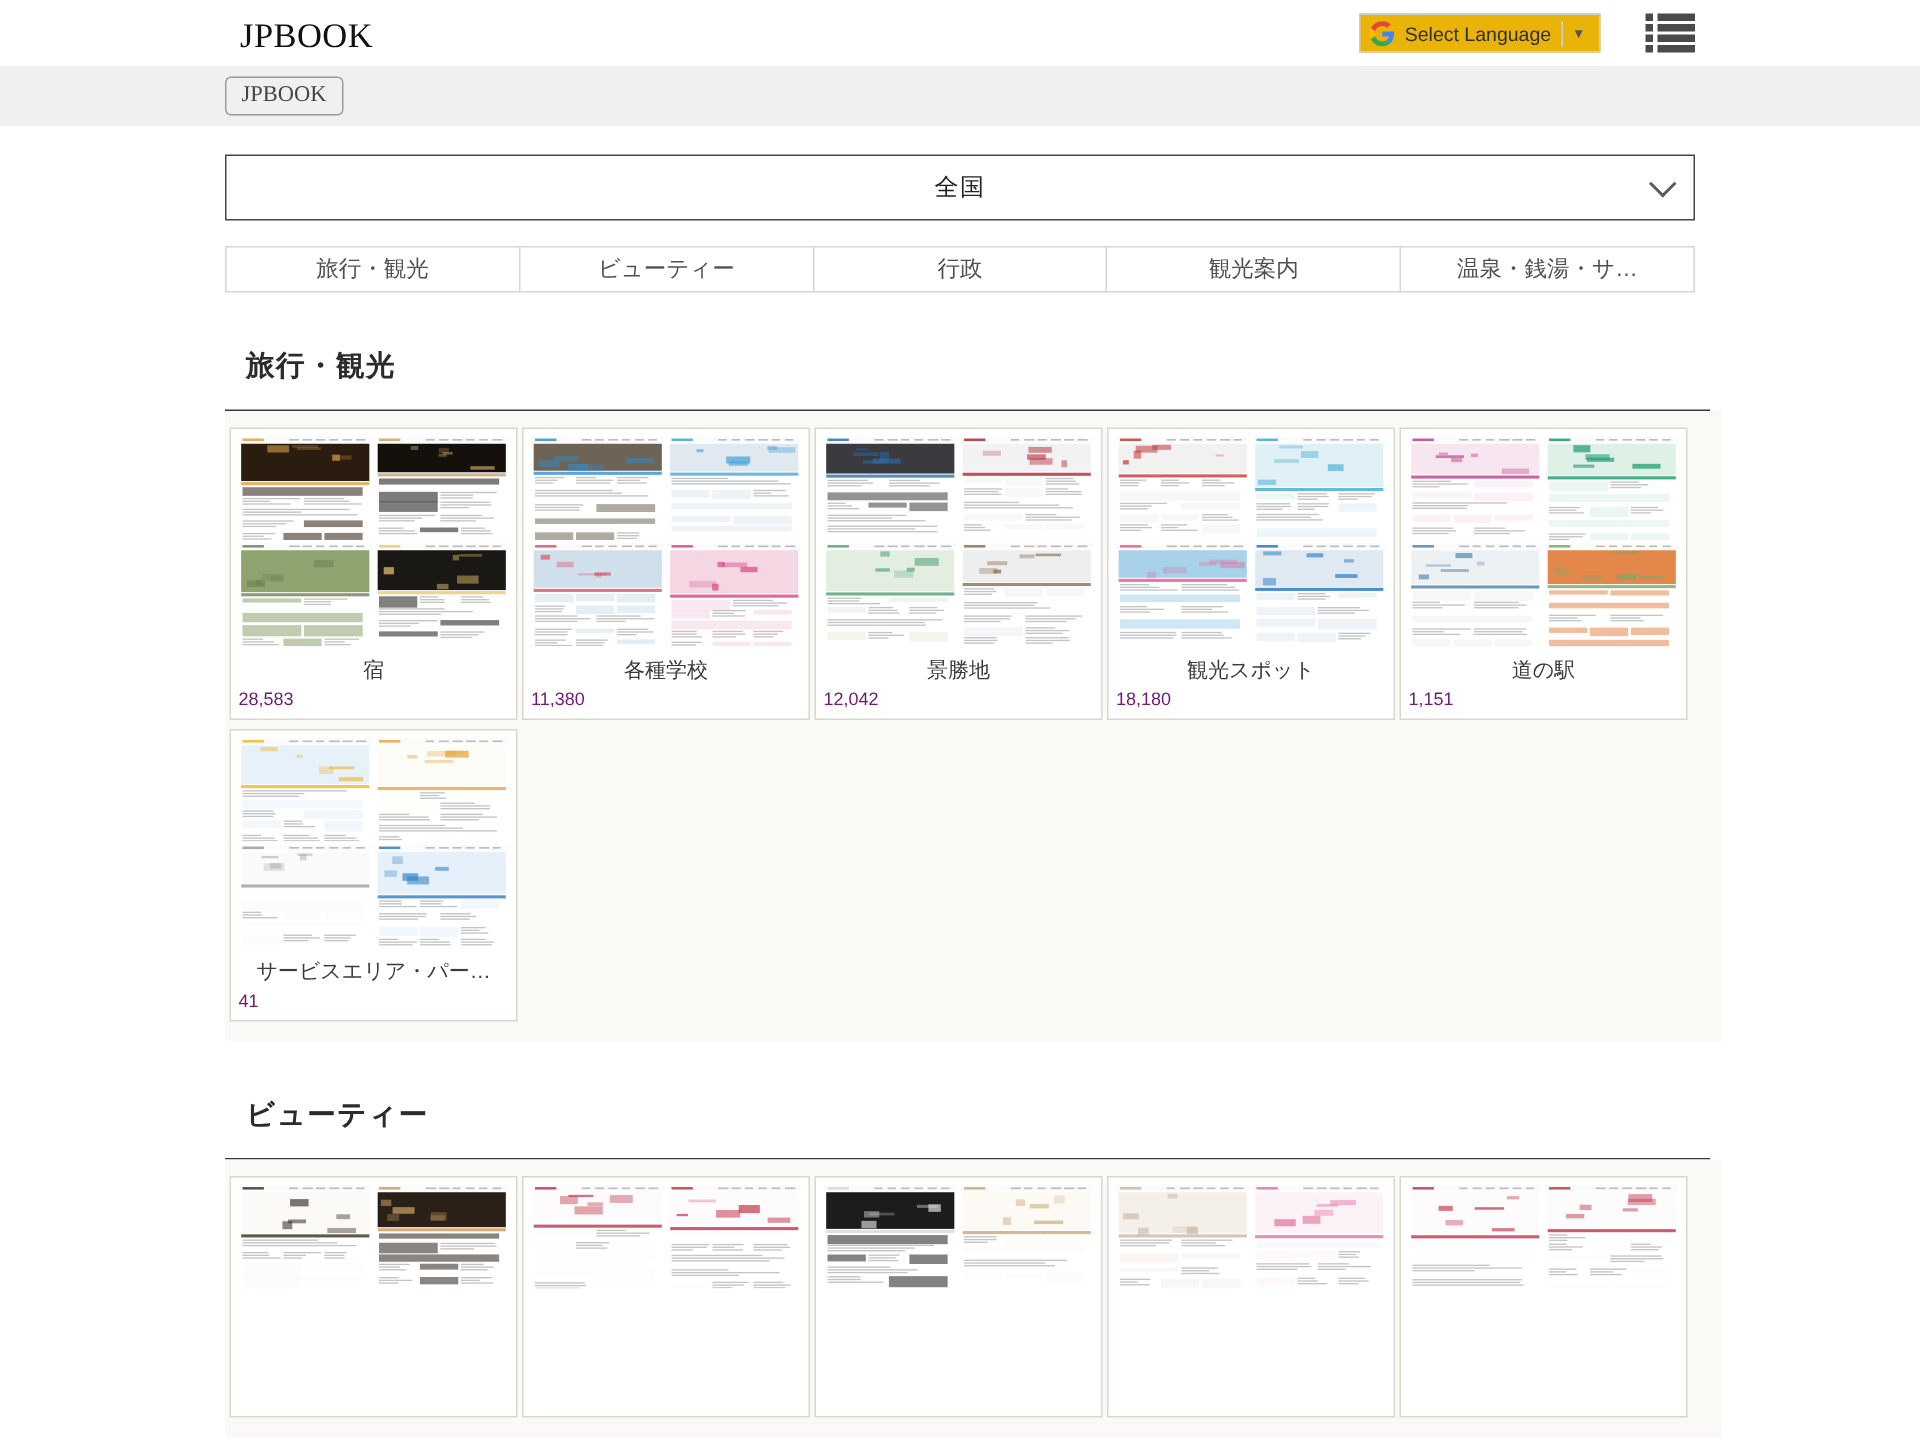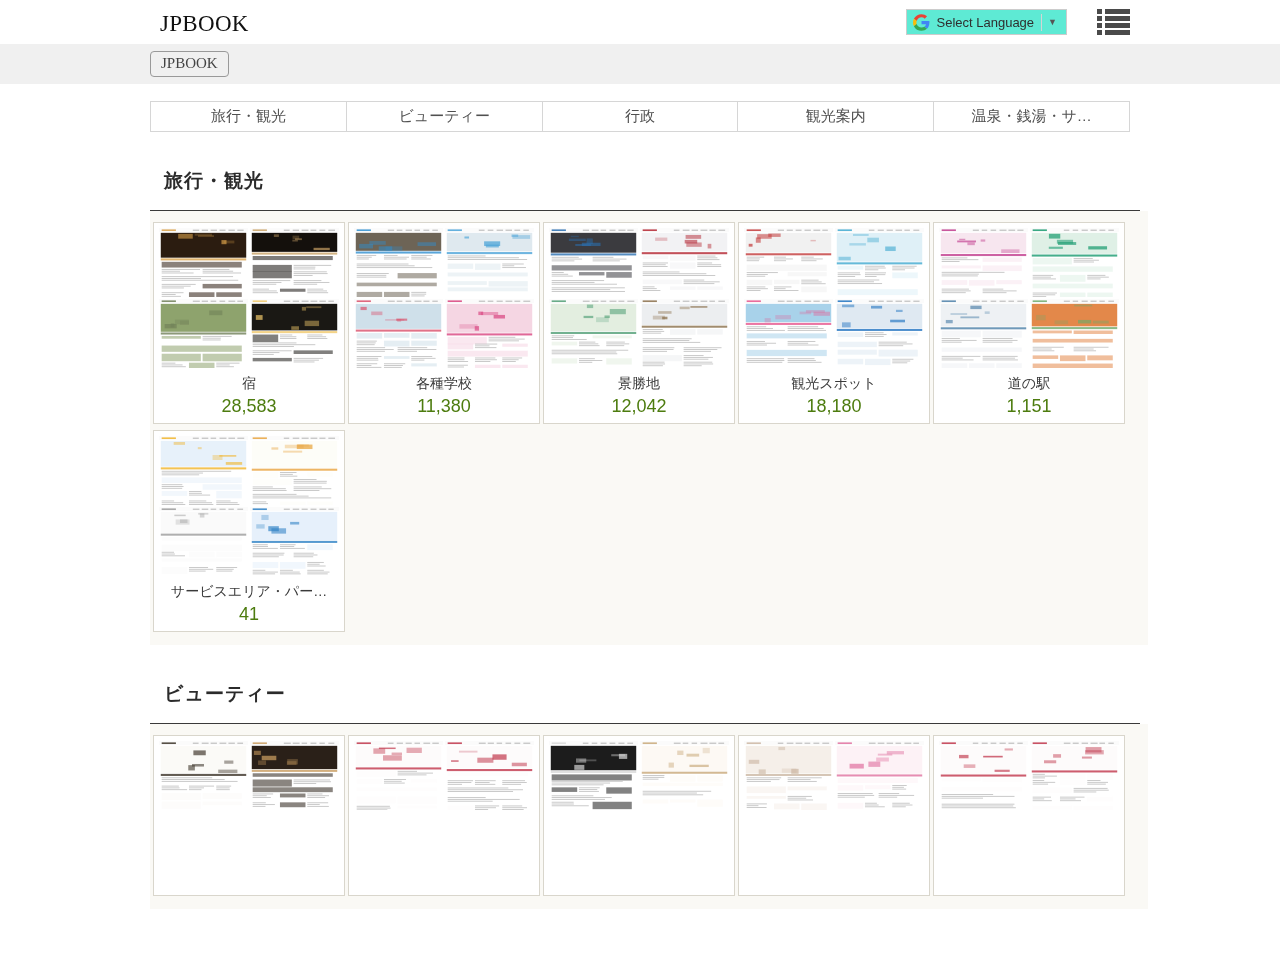--- a/index.html
+++ b/index.html
@@ -32,21 +32,21 @@
   .header-right {
     margin-left: auto;
     display: flex;
     align-items: center;
     gap: 30px;
   }
   .gtrans {
     display: flex;
     align-items: center;
     border: 1px solid #cccccc;
-    background: #5eead4;
+    background: #eab308;
     height: 26px;
     padding: 0 2px 0 6px;
     font-size: 13px;
     color: #2f2f2f;
   }
   .g-logo {
     width: 17px; height: 17px;
     margin-right: 6px;
     display: block;
   }
@@ -192,23 +192,22 @@
   .card-label {
     text-align: center;
     font-size: 14px;
     color: #3a3a3a;
     margin-top: 7px;
     white-space: nowrap;
     overflow: hidden;
     text-overflow: ellipsis;
   }
   .card-count {
-    text-align: center;
-    font-size: 18px;
-    color: #4d7c0f;
+    font-size: 12px;
+    color: #701a75;
     margin-top: 3px;
     margin-bottom: 2px;
   }
 </style>
 </head>
 <body>
 
 <div class="page">
 
   <div class="header">
@@ -249,20 +248,24 @@
 
     </div>
   </div>
 
   <div class="crumb-bar">
     <span class="crumb-chip">JPBOOK</span>
   </div>
 
   <div class="wrap">
 
+    <div class="region-select">
+      <span class="region-select-label">全国</span>
+      <span class="chev"></span>
+    </div>
 
     <table class="cat-table">
       <tbody>
           <tr>
             <td>旅行・観光</td>
             <td>ビューティー</td>
             <td>行政</td>
             <td>観光案内</td>
             <td>温泉・銭湯・サ…</td>
           </tr>

